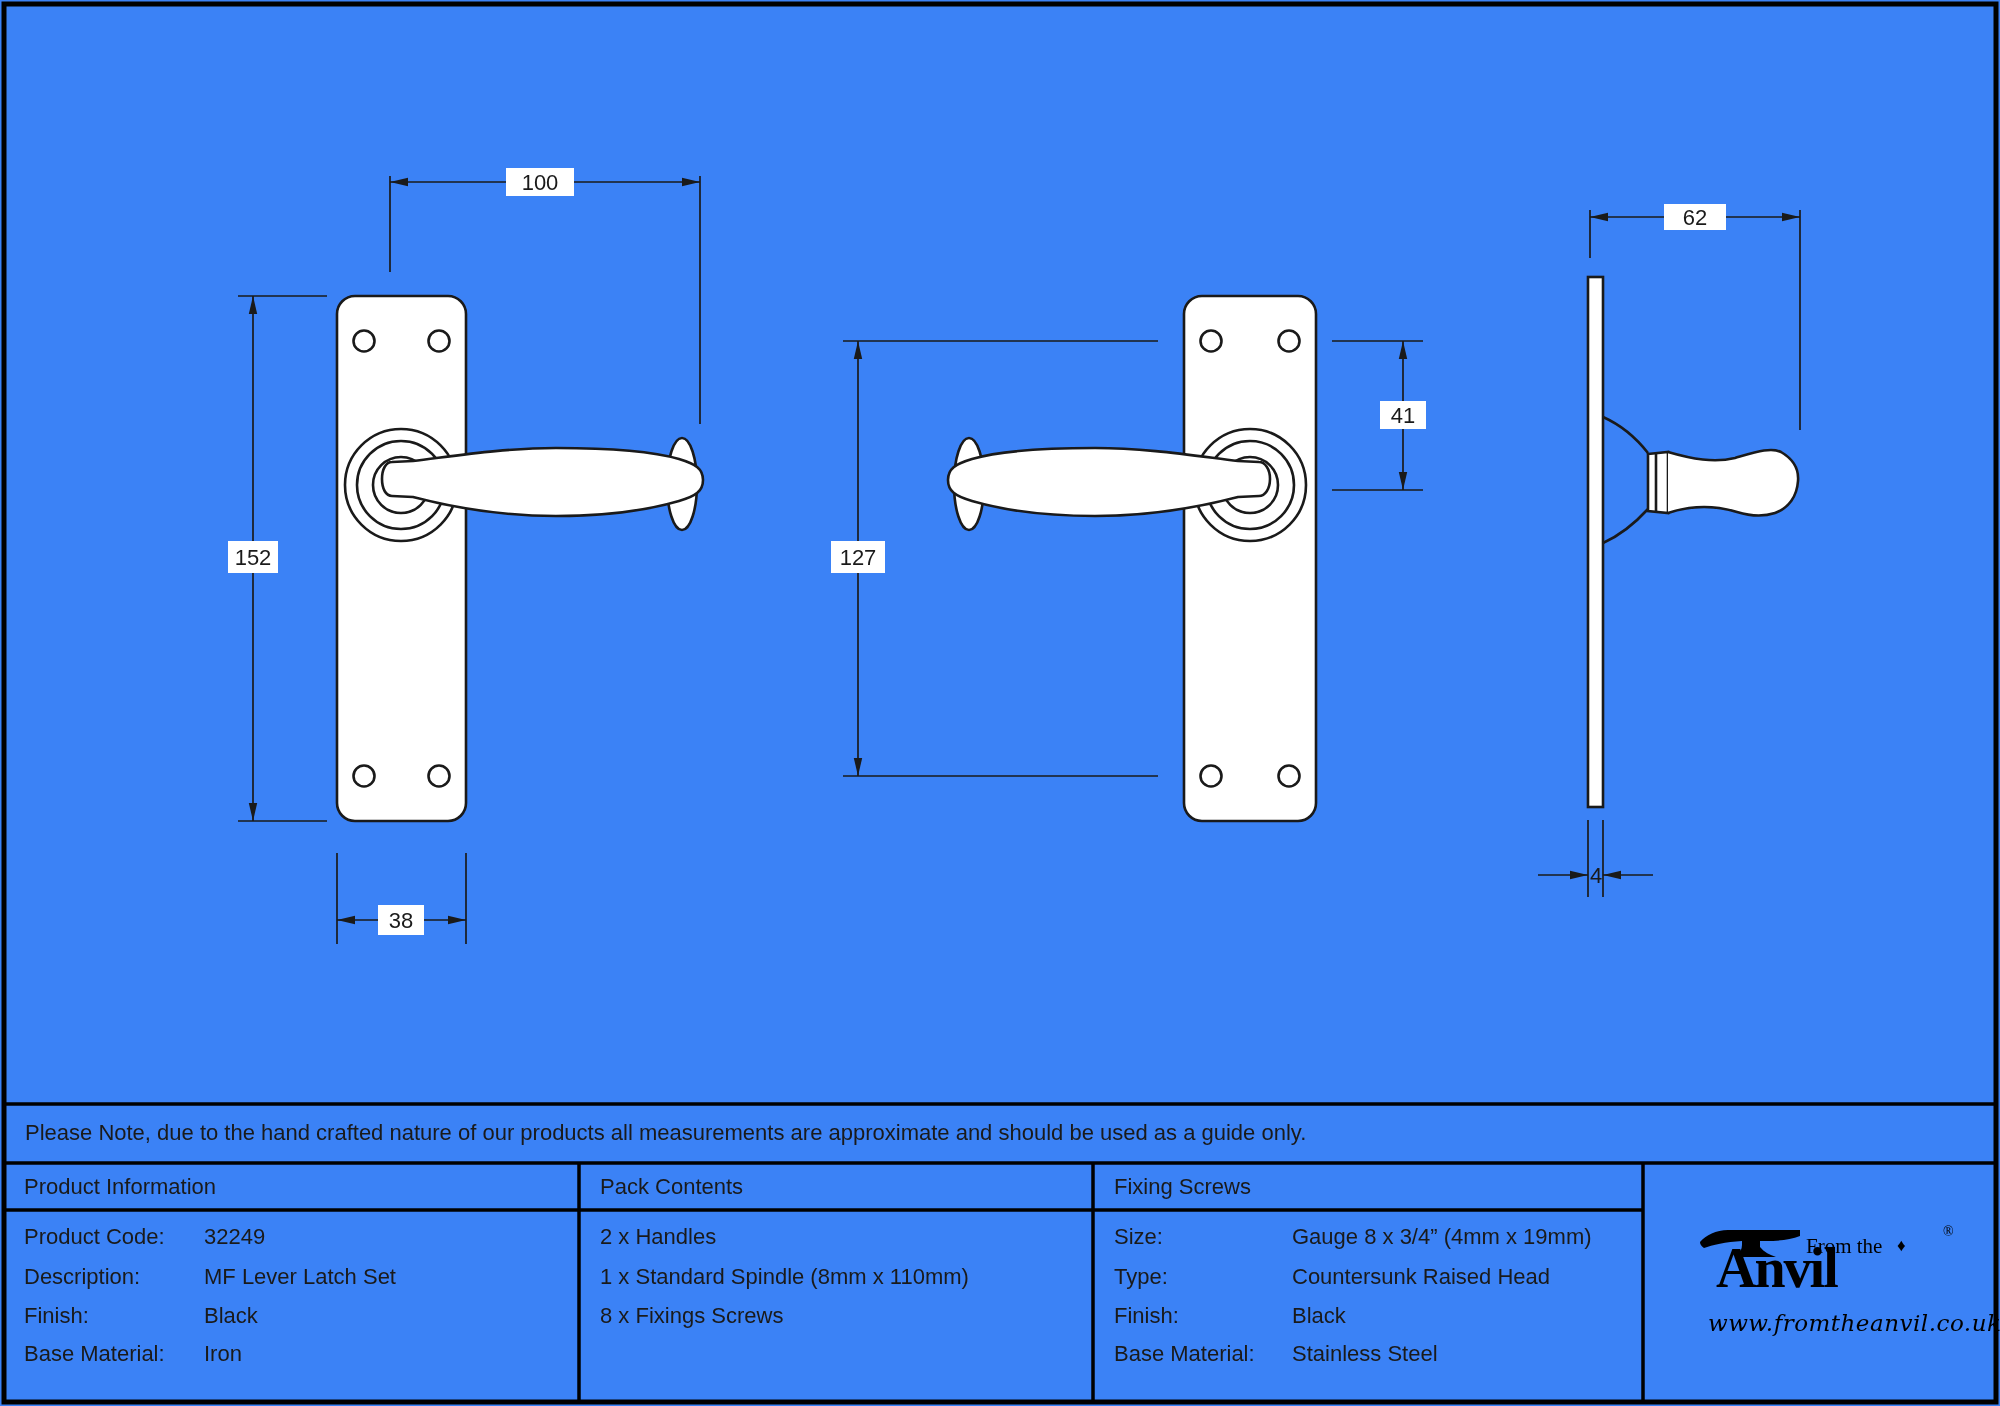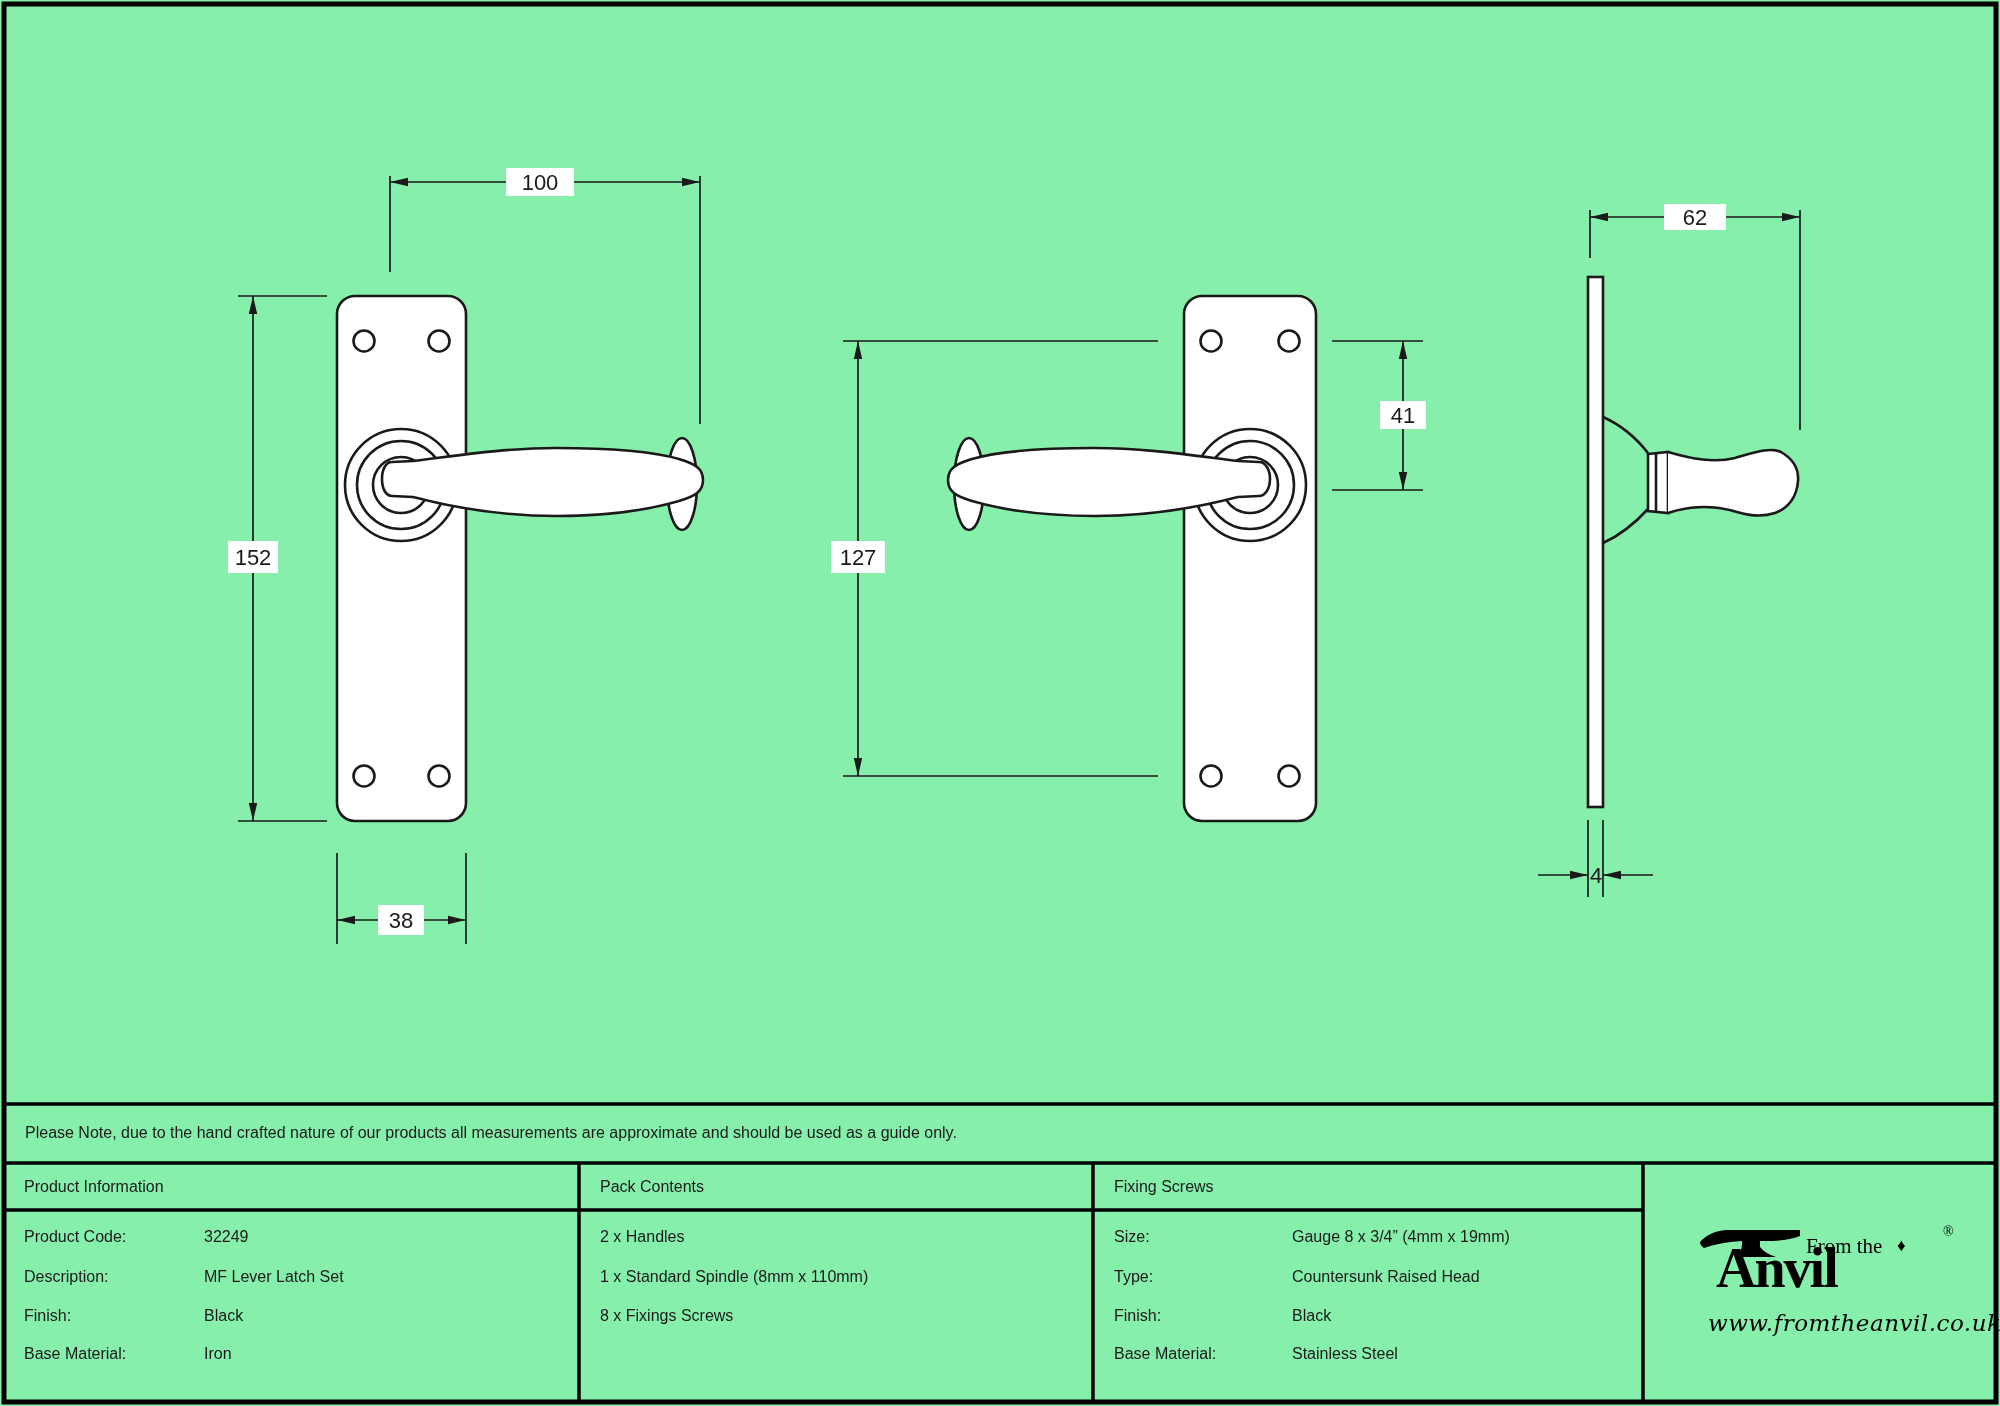--- a/index.html
+++ b/index.html
@@ -1,25 +1,25 @@
 <!DOCTYPE html>
 <html><head>
 <meta charset="utf-8">
 <style>
   html,body{margin:0;padding:0;background:#888;}
   #sheet{
     position:relative;
     width:2000px;height:1406px;
-    background:#86efac;
+    background:#3b82f6;
     font-family:"Liberation Sans",sans-serif;
     color:#1a1a1a;
     overflow:hidden;
   }
   #linework{position:absolute;left:0;top:0;}
-  .txt{position:absolute;font-size:16px;line-height:30px;white-space:nowrap;}
+  .txt{position:absolute;font-size:22px;line-height:30px;white-space:nowrap;}
   .dimtext{font-family:"Liberation Sans",sans-serif;font-size:22px;fill:#1a1a1a;}
   
   #logo{position:absolute;left:1700px;top:1222px;width:262px;height:128px;}
   #logo .brandword{
     position:absolute;left:16px;top:4px;
     font-family:"Liberation Serif",serif;
     font-size:56px;line-height:84px;letter-spacing:-2px;color:#000;font-weight:bold;
   }
   #logo .anvil-icon{position:absolute;left:0px;top:6px;}
   #logo .fromthe{

